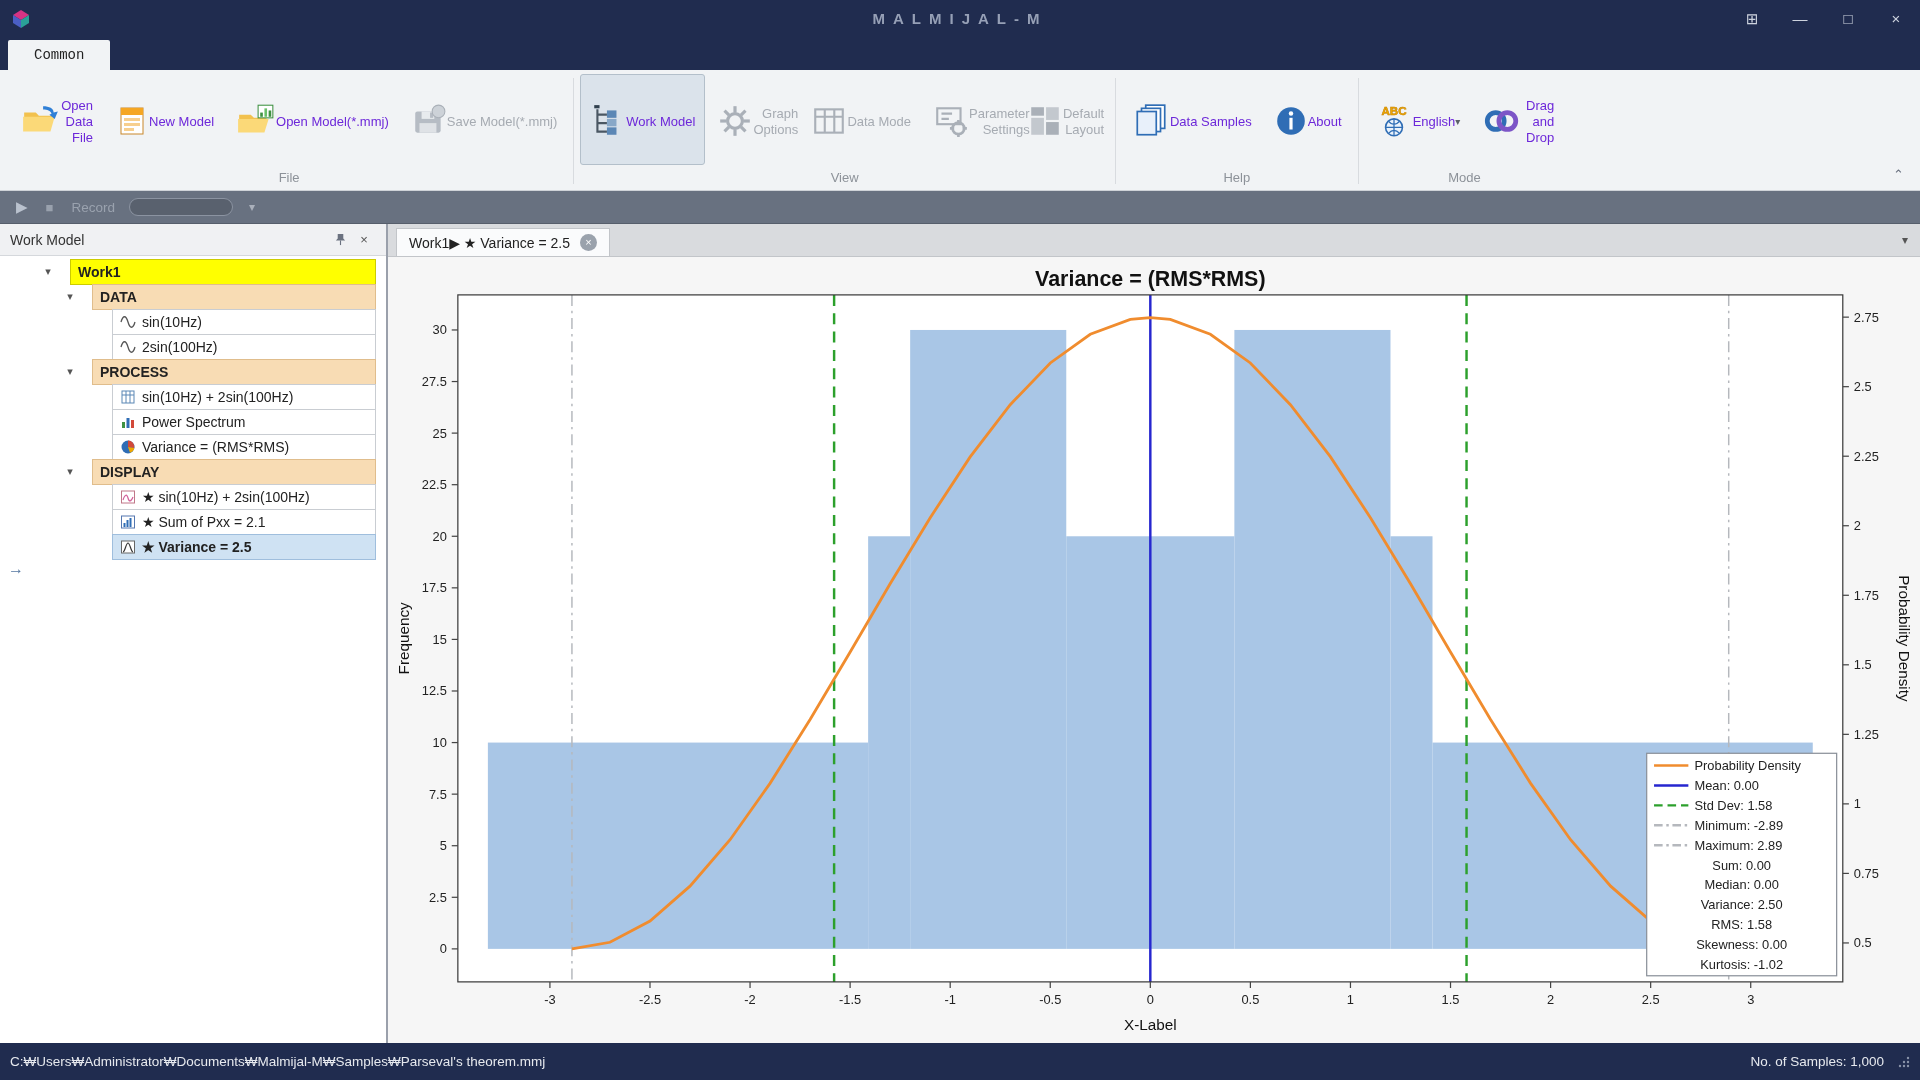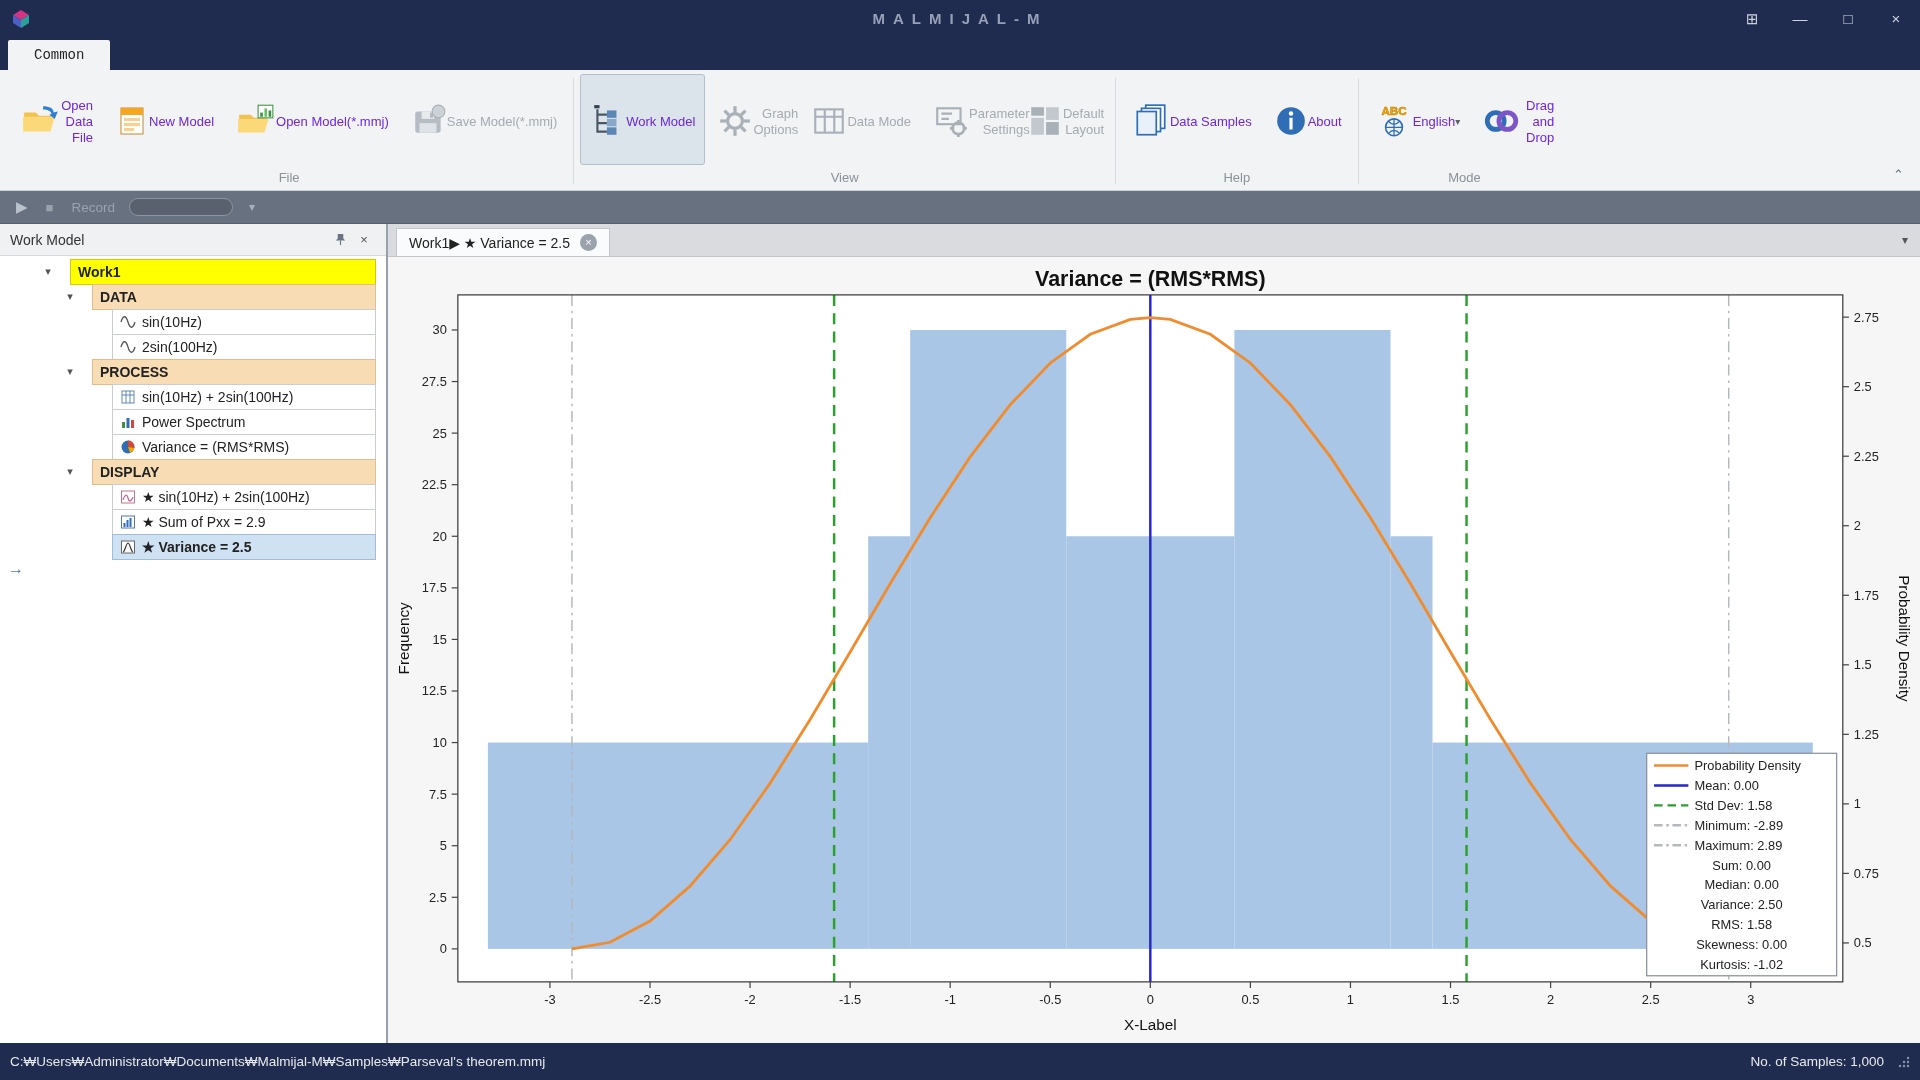--- a/index.html
+++ b/index.html
@@ -410,21 +410,21 @@
         <div class="tree-row lvl2 item">
           <div class="row-box">
             <span class="ti">
                 <svg width="16" height="16" viewBox="0 0 16 16">
                   <rect x="1.5" y="2" width="13" height="12" fill="#fff" stroke="#5577b0"></rect>
                   <rect x="3.5" y="9" width="2" height="4" fill="#2f6db5"></rect>
                   <rect x="6.5" y="6" width="2" height="7" fill="#2f6db5"></rect>
                   <rect x="9.5" y="4" width="2" height="9" fill="#2f6db5"></rect>
                 </svg>
               </span>
-            <span>★ Sum of Pxx = 2.9</span>
+            <span>★ Sum of Pxx = 2.1</span>
           </div>
         </div>
 
         <div class="tree-row lvl2 item selected">
           <div class="row-box">
             <span class="ti">
                 <svg width="16" height="16" viewBox="0 0 16 16">
                   <rect x="1.5" y="2" width="13" height="12" fill="#fff" stroke="#666"></rect>
                   <path d="M3 13c2 0 3-9 5-9s3 9 5 9" fill="none" stroke="#333" stroke-width="1.2"></path>
                 </svg>

